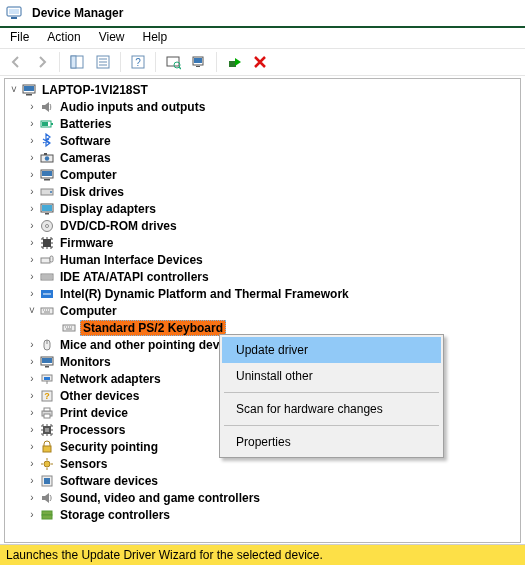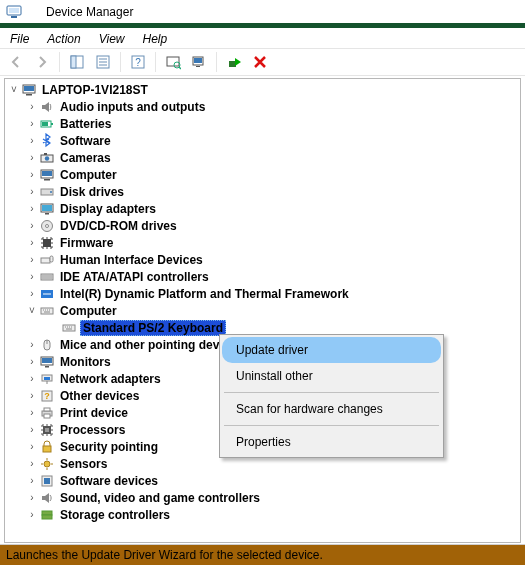--- a/index.html
+++ b/index.html
@@ -13,31 +13,31 @@
     height: 565px;
     overflow: hidden;
     position: relative;
     user-select: none;
   }
   .titlebar {
     display: flex;
     align-items: center;
     height: 28px;
     padding: 0 6px;
-    gap: 24px;
-    border-bottom: 5px solid #14532d;
+    gap: 10px;
+    border-bottom: 2px solid #14532d;
+    font-weight: bold;
   }
   .titlebar .title-text { font-size: 12px; }
   .menubar {
     display: flex;
     height: 20px;
     padding: 0 2px;
-    align-items: flex-end;
+    align-items: flex-start;
     gap: 2px;
-    font-style: italic;
   }
   .menubar .menu {
     padding: 2px 8px;
     cursor: default;
   }
   .toolbar {
     display: flex;
     align-items: center;
     height: 28px;
     padding: 0 4px;
@@ -95,21 +95,21 @@
     display: flex;
     align-items: center;
     justify-content: center;
     margin-right: 3px;
   }
   .row .label {
     padding: 0 2px;
     font-weight: bold;
   }
   .row.selected .label {
-    background: #1d4ed8;
+    background: #f97316;
     border: 1px dotted #7ab7e8;
     padding: 0 2px;
   }
   .indent0 { padding-left: 0px; }
   .indent1 { padding-left: 18px; }
   .indent2 { padding-left: 40px; }
 
   .ctxmenu {
     position: absolute;
     left: 219px;
@@ -117,38 +117,37 @@
     width: 225px;
     background: #f0f0f0;
     border: 1px solid #a0a0a0;
     box-shadow: 3px 3px 3px rgba(0,0,0,0.25);
     padding: 2px;
     font-size: 12px;
   }
   .ctxmenu .item {
     padding: 6px 10px 6px 14px;
     cursor: default;
-    border-radius: 10px;
   }
   .ctxmenu .item.hover {
     background: #91c9f7;
   }
   .ctxmenu .item.bold { font-weight: normal; }
   .ctxmenu .msep {
     height: 1px;
     background: #c0c0c0;
     margin: 3px 2px;
   }
   .statusbar {
     position: absolute;
     left: 0;
     bottom: 0;
     width: 100%;
     border-top: 1px solid #cfcfcf;
-    background: #a16207;
+    background: #fde047;
     padding: 3px 6px;
     font-size: 12px;
   }
   svg { display: block; }
 </style>
 </head>
 <body>
 
 <div class="titlebar">
   <span class="ico">

